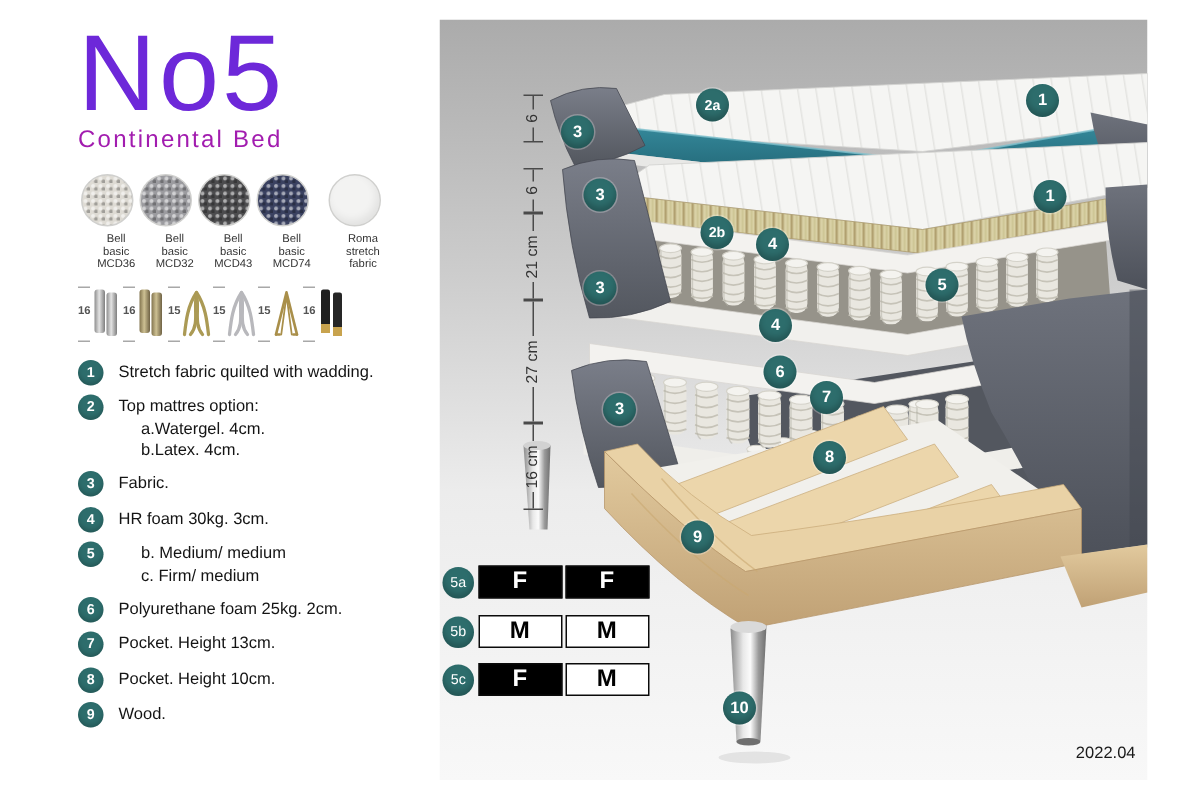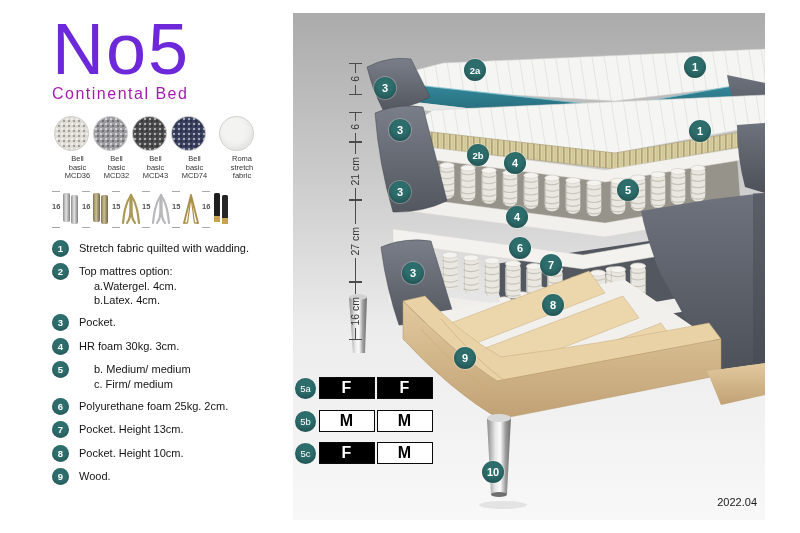--- a/index.html
+++ b/index.html
@@ -188,21 +188,21 @@
       </div>
       <div class="feat">
         <span class="fnum">2</span>
         <div class="ftext"><span>Top mattres option:</span>
           <span class="sub">a.Watergel. 4cm.</span>
           <span class="sub">b.Latex. 4cm.</span>
         </div>
       </div>
       <div class="feat">
         <span class="fnum">3</span>
-        <div class="ftext"><span>Pocket.</span></div>
+        <div class="ftext"><span>Fabric.</span></div>
       </div>
       <div class="feat">
         <span class="fnum">4</span>
         <div class="ftext"><span>HR foam 30kg. 3cm.</span></div>
       </div>
       <div class="feat">
         <span class="fnum">5</span>
         <div class="ftext">
           <span class="sub">b. Medium/ medium</span>
           <span class="sub">c. Firm/ medium</span>

